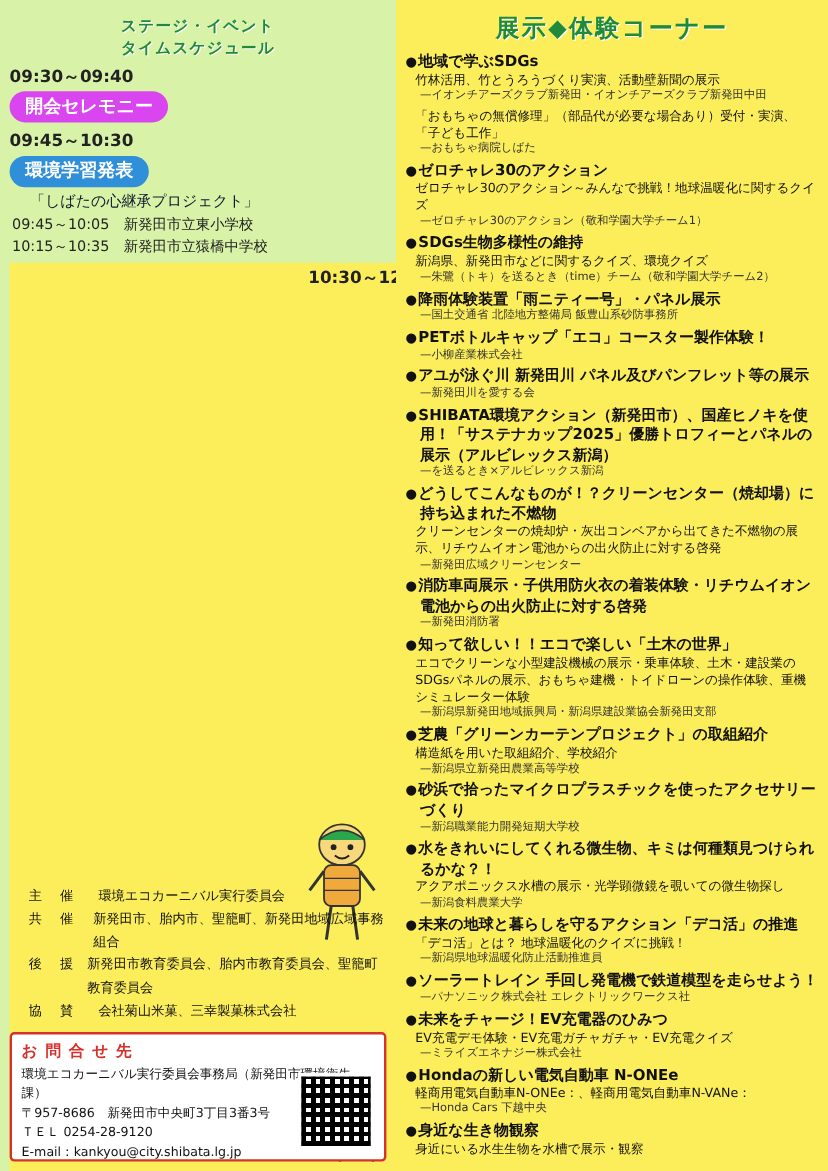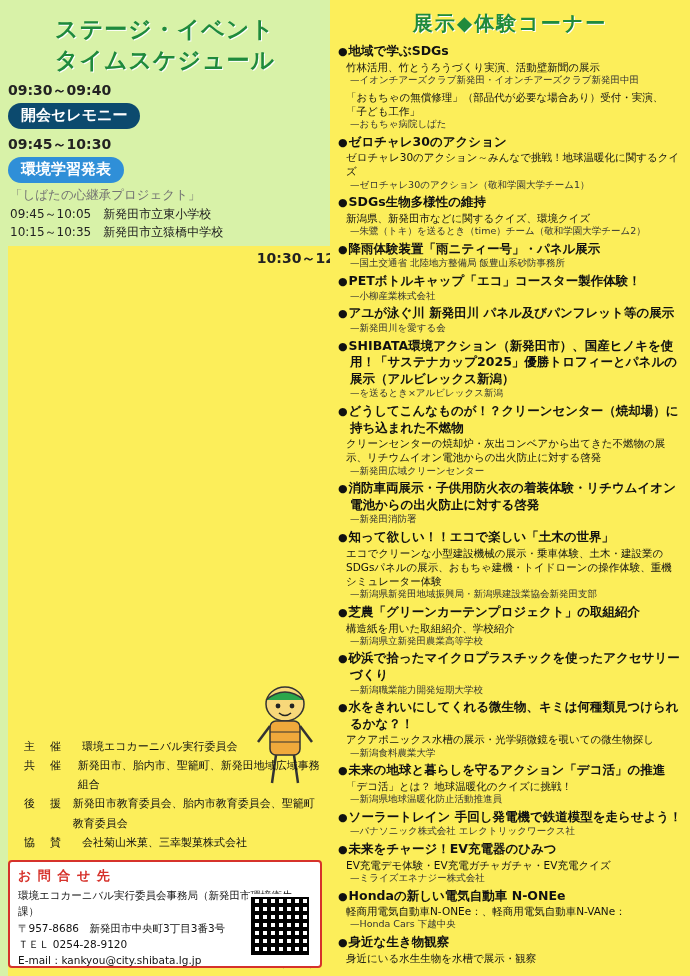--- a/index.html
+++ b/index.html
@@ -13,34 +13,34 @@
   .page{position:relative;width:690px;height:976px;display:flex;}
   
   .left{
     width:330px;height:976px;position:relative;
     background:#d8f2a8;
     box-sizing:border-box;
   }
   .left-inner{padding:6px 8px 0 8px;position:relative;height:100%;box-sizing:border-box;}
   .stage-title{
     text-align:center;color:#1f8a3c;font-weight:bold;
-    font-size:23px;line-height:1.35;letter-spacing:1px;
+    font-size:13px;line-height:1.35;letter-spacing:1px;
     margin:8px 0 6px 0;
     text-shadow:1px 1px 0 #ffffff;
   }
   .time{font-size:14px;font-weight:bold;color:#222;margin:5px 0 2px 0;}
   .time.right{text-align:right;}
   .pill{
     display:inline-block;color:#fff;font-weight:bold;
     font-size:15px;border-radius:13px;padding:3px 13px 4px 13px;
     margin:1px 0 2px 0;line-height:1.25;
   }
-  .pill.green{background:#0c4a6e;}
+  .pill.green{background:#d946ef;}
   .pill.blue{background:#2f8fd8;}
-  .sub{font-size:12.5px;color:#737373;line-height:1.4;margin:1px 0 2px 2px;}
+  .sub{font-size:12.5px;color:#0f172a;line-height:1.4;margin:1px 0 2px 17px;}
   .sub-row{font-size:12px;color:#222;line-height:1.5;margin-left:2px;}
   
   .mascot{position:absolute;right:6px;bottom:186px;width:78px;height:110px;}
   .mascot2{position:absolute;right:10px;bottom:6px;width:46px;height:86px;}
   
   .org{
     position:absolute;left:8px;right:8px;bottom:124px;
     font-size:11px;line-height:1.75;color:#111;
   }
   .org .row{display:flex;}

